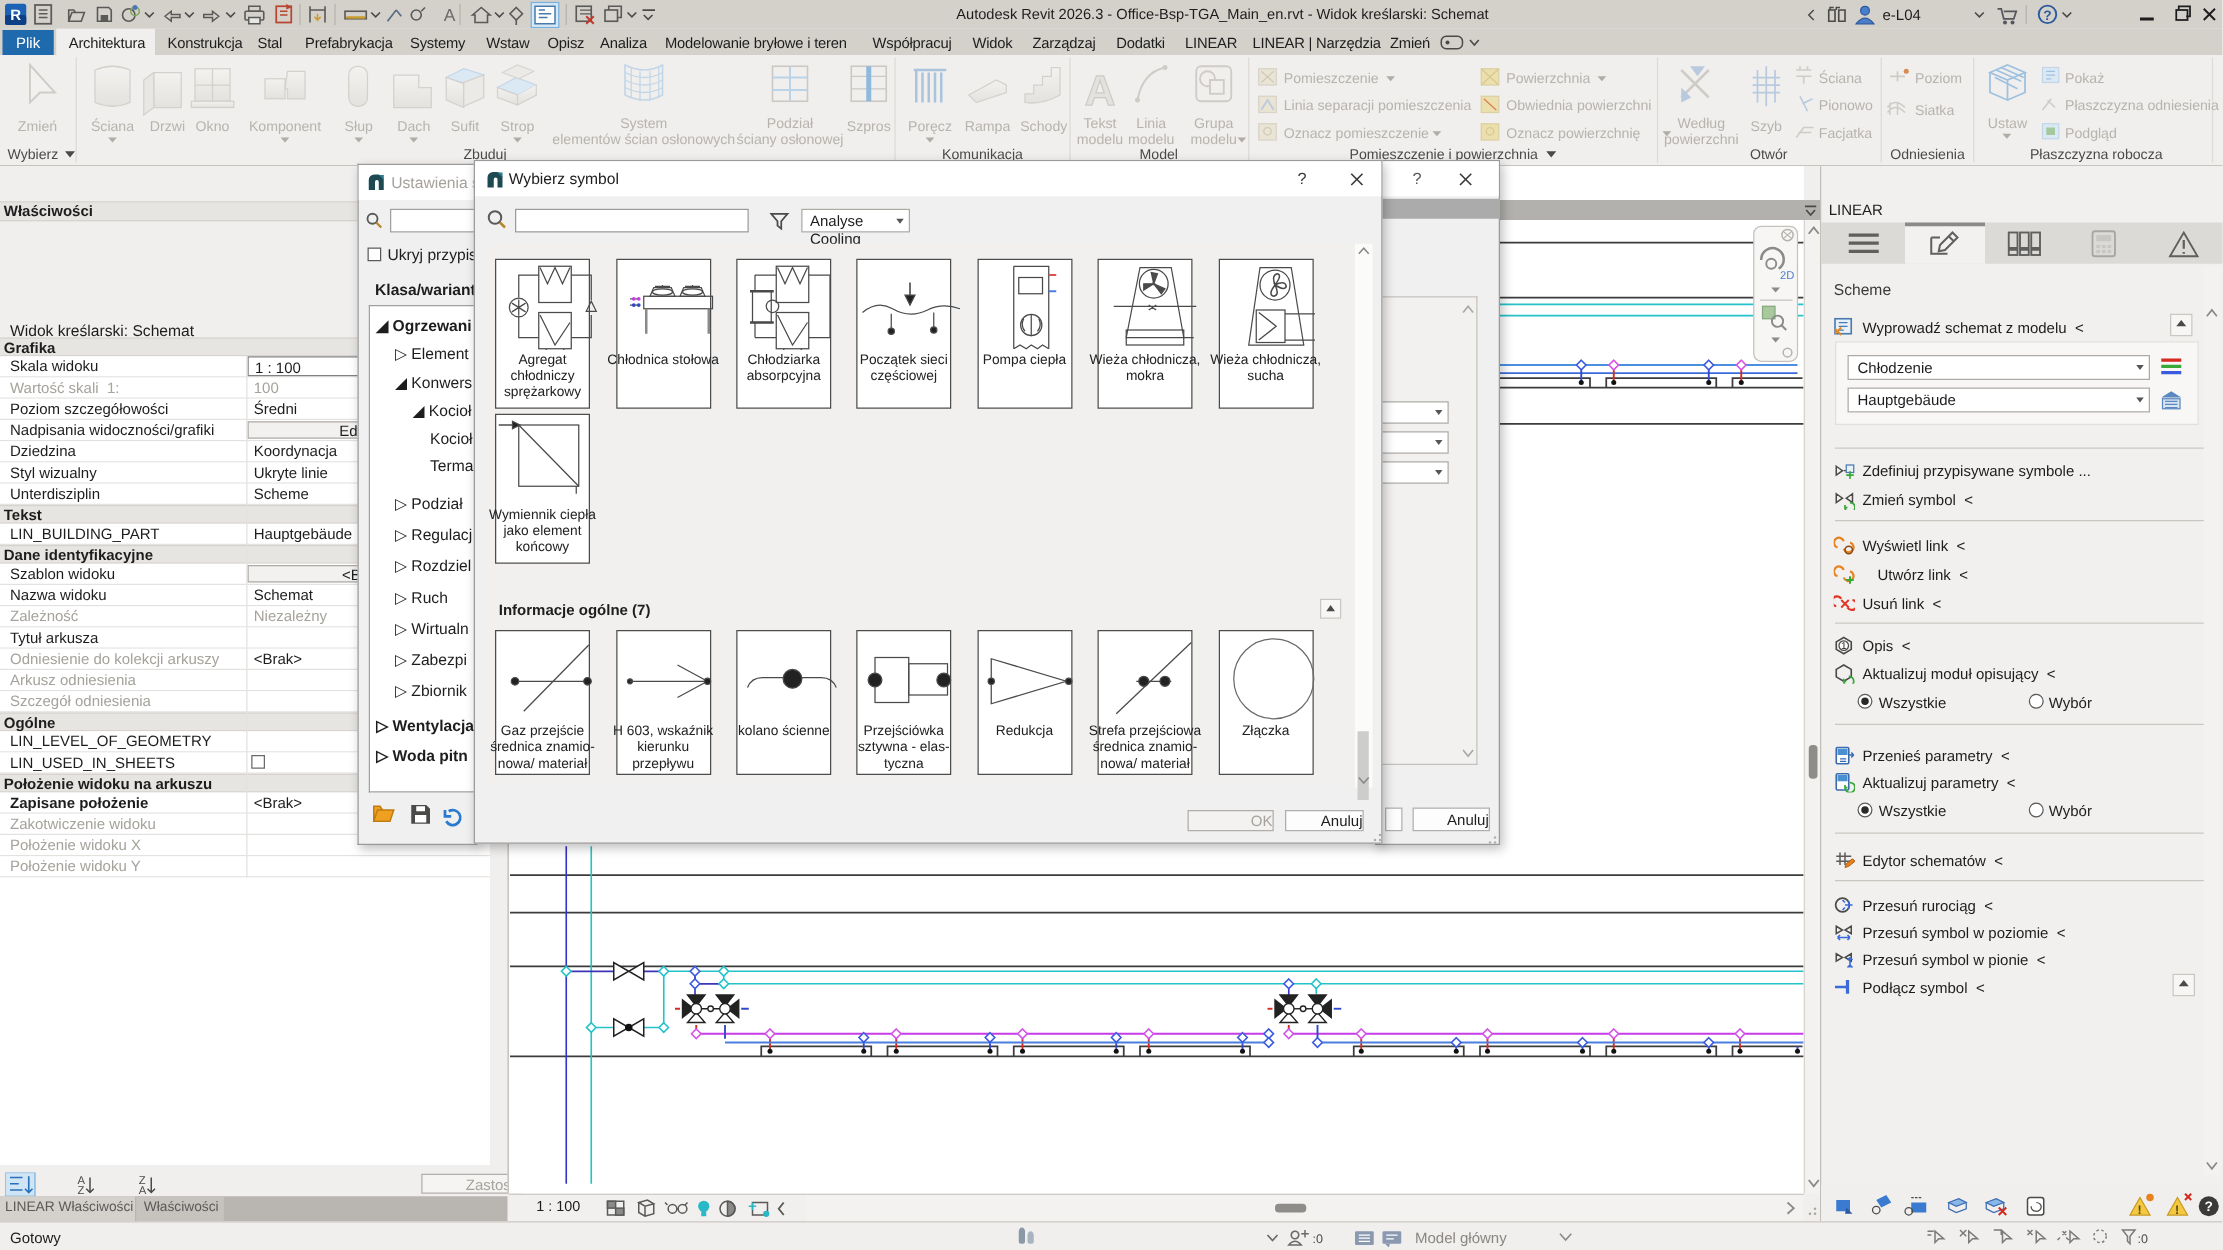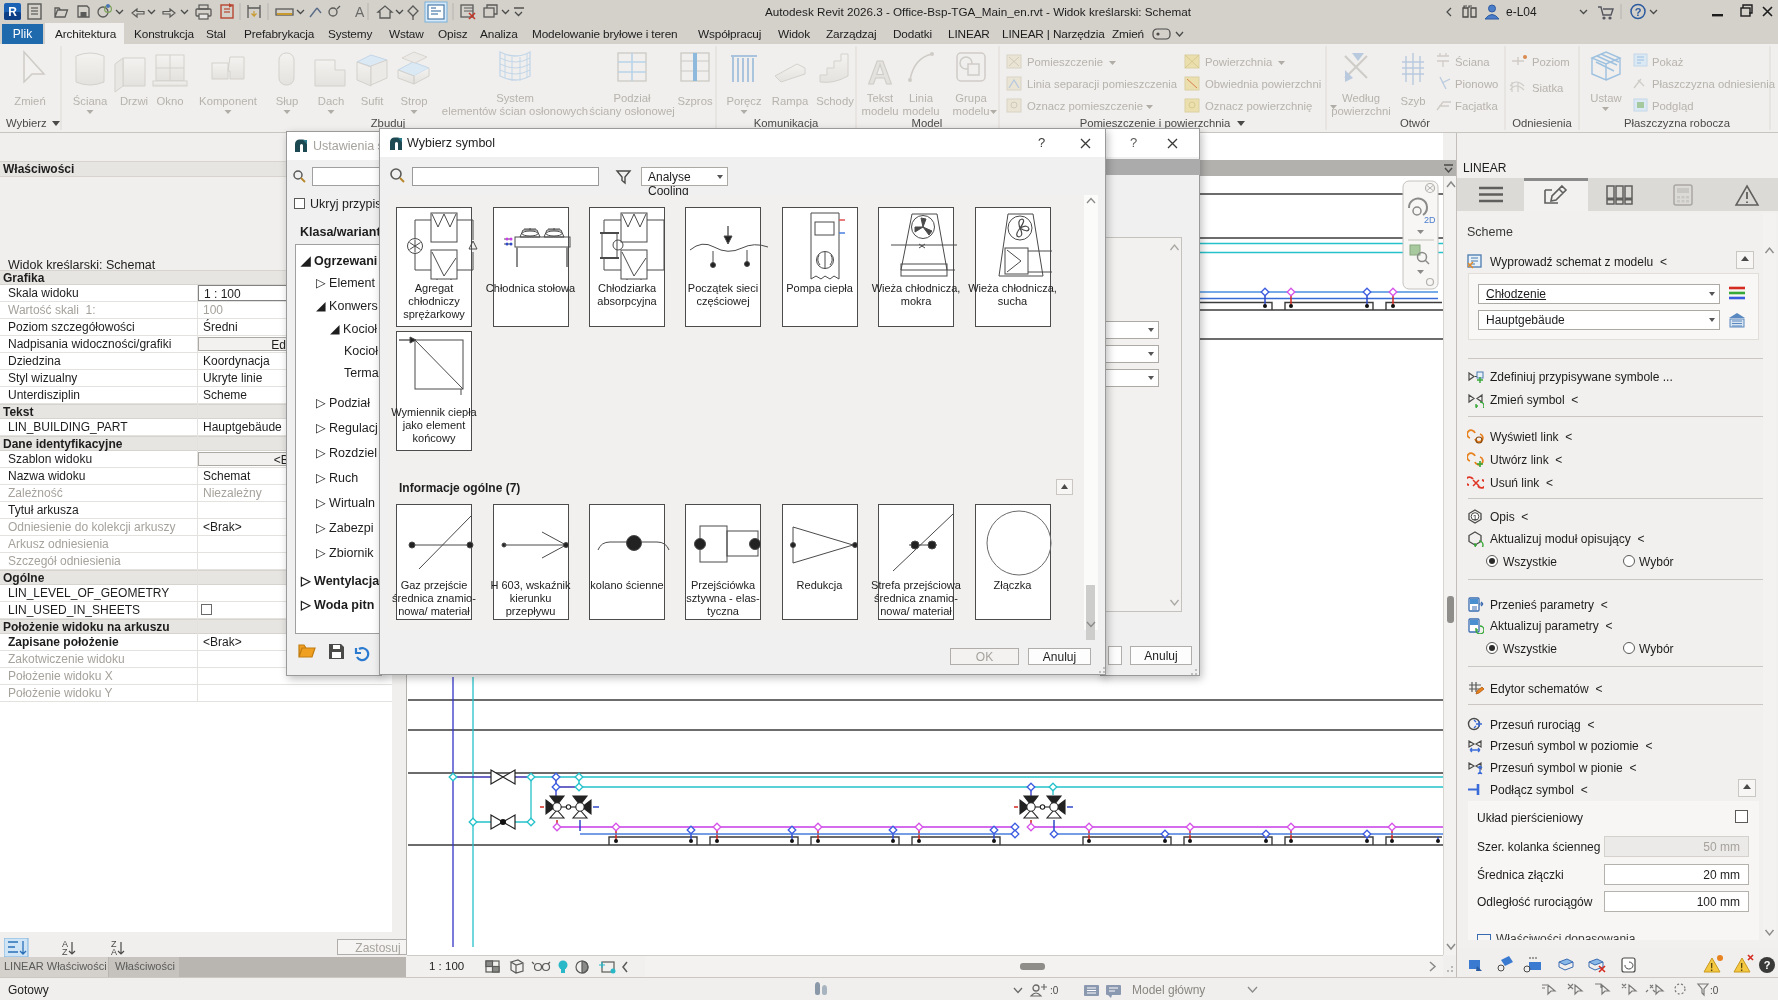--- a/index.html
+++ b/index.html
@@ -30,21 +30,21 @@
 .dialog{position:absolute;background:#f0f0f0;border:1px solid #9a9a9a;box-shadow:2px 3px 8px rgba(0,0,0,0.25);}
 .dlgtitle{position:absolute;left:0;top:0;width:100%;height:28px;background:#fff;}
 
 #statusbar{position:absolute;left:0;top:977px;width:1778px;height:18px;background:#f0efed;border-top:1px solid #cbc8c4;}
 
 .vscroll{position:absolute;background:#f3f2f0;}
 .combo{position:absolute;background:#fff;border:1px solid #adaaa6;font-size:12px;}
 .combo .ar{position:absolute;right:4px;top:40%;width:0;height:0;border-left:3.5px solid transparent;border-right:3.5px solid transparent;border-top:4px solid #555;}
 .card{position:absolute;width:76px;height:120px;background:#fff;border:1px solid #4c4c4c;}
 .card .cl{position:absolute;left:50%;transform:translateX(-50%);top:74px;text-align:center;font-size:11px;line-height:13.2px;color:#222;white-space:nowrap;}
-.btn{position:absolute;background:#fdfdfd;border:1px solid #b0adaa;text-align:center;font-size:12px;}
+.btn{position:absolute;background:#fdfdfd;border:1px solid #b0adaa;text-align:right;font-size:12px;}
 </style></head>
 <body>
 <div id="titlebar">
  <svg class="abs" style="left:0;top:0" width="1778" height="23" viewBox="0 0 1778 23">
   <defs>
    <g id="chev">
           <path d="M0,0 l3.5,3.5 3.5,-3.5" fill="none" stroke="#4a4a48" stroke-width="1.3"></path>
         </g>
   </defs>
 
@@ -701,21 +701,21 @@
    <svg class="licon" style="top:120px" viewBox="0 0 17 17">
         <rect x="1" y="2" width="13" height="12" fill="#e8f0f8" stroke="#4a7ab0" stroke-width="1.3"></rect>
         <path d="M4,5 h7 M4,8 h7 M4,11 h4" stroke="#4a7ab0"></path>
         <path d="M1,10 l5,5 m-5,-1 l5,-5" stroke="#e08a2a" stroke-width="1.5"></path>
       </svg>
    <div class="lrow" style="top:122px;">Wyprowadź schemat z modelu &nbsp;&lt;</div>
    <div class="abs" style="left:279px;top:118px;width:18px;height:18px;background:#f7f6f4;border:1px solid #cac7c2;"><svg width="16" height="16">
           <path d="M4,9 h8 l-4,-5 z" fill="#4a4a48"></path>
         </svg></div>
    <div class="abs" style="left:11px;top:140px;width:291px;height:67px;background:#f8f7f5;border:1px solid #e2dfdb;">
-     <div class="combo" style="left:9px;top:10px;width:242px;height:20px;padding:2px 15px 0 7px;text-decoration:underline;">Chłodzenie<span class="ar"></span></div>
+     <div class="combo" style="left:9px;top:10px;width:242px;height:20px;padding:2px 15px 0 7px;">Chłodzenie<span class="ar"></span></div>
      <svg class="abs" style="left:258px;top:10px" width="20" height="20">
           <g stroke-width="2.6">
             <path d="M2,4 h16" stroke="#d42a20"></path>
             <path d="M2,9 h16" stroke="#38a838"></path>
             <path d="M2,14 h16" stroke="#3a5be0"></path>
           </g>
         </svg>
      <div class="combo" style="left:9px;top:36px;width:242px;height:20px;padding:2px 0 0 7px;">Hauptgebäude<span class="ar"></span></div>
      <svg class="abs" style="left:258px;top:36px" width="20" height="20">
           <path d="M2,8 l8,-5 8,5 z" fill="#5a88c0"></path>
@@ -745,21 +745,21 @@
         <circle cx="12" cy="12" r="3" fill="none" stroke="#8a4a10" stroke-width="1.2"></circle>
       </svg>
    <div class="lrow" style="top:297px;">Wyświetl link &nbsp;&lt;</div>
    <svg class="licon" style="top:318px" viewBox="0 0 17 17">
         <g stroke="#e8821e" stroke-width="1.8" fill="none">
           <path d="M3,10 a4,4 0 1 1 5,-5"></path>
           <path d="M13,6 a4,4 0 1 1 -5,5"></path>
         </g>
         <path d="M10,13 h6 m-3,-3 v6" stroke="#38a838" stroke-width="1.6"></path>
       </svg>
-   <div class="lrow" style="top:320px;">Utwórz link &nbsp;&lt;</div>
+   <div class="lrow" style="top:320px;margin-left:12px;">Utwórz link &nbsp;&lt;</div>
    <svg class="licon" style="top:341px" viewBox="0 0 17 17">
         <g stroke="#e03424" stroke-width="1.8" fill="none">
           <path d="M2,11 a4,4 0 1 1 4,-6"></path>
           <path d="M15,6 a4,4 0 1 1 -4,6"></path>
           <path d="M6,6 l6,6 m0,-6 l-6,6" stroke-width="1.5"></path>
         </g>
       </svg>
    <div class="lrow" style="top:343px;">Usuń link &nbsp;&lt;</div>
    <div class="lsep" style="top:365px;"></div>
    <svg class="licon" style="top:375px" viewBox="0 0 17 17">
@@ -820,32 +820,20 @@
       </svg>
    <div class="lrow" style="top:628px;">Przesuń symbol w pionie &nbsp;&lt;</div>
    <svg class="licon" style="top:648px" viewBox="0 0 17 17">
         <path d="M1,8.5 h9" stroke="#3a6bd8" stroke-width="2"></path>
         <path d="M11,3 v11" stroke="#3a6bd8" stroke-width="2.6"></path>
       </svg>
    <div class="lrow" style="top:650px;">Podłącz symbol &nbsp;&lt;</div>
    <div class="abs" style="left:281px;top:646px;width:18px;height:18px;background:#f7f6f4;border:1px solid #cac7c2;"><svg width="16" height="16">
           <path d="M4,9 h8 l-4,-5 z" fill="#4a4a48"></path>
         </svg></div>
-   <div class="abs" style="left:11px;top:668px;width:291px;height:139px;background:#f7f6f4;overflow:hidden;">
-     <div class="abs" style="left:9px;top:10px;font-size:12px;">Układ pierścieniowy</div>
-     <div class="abs" style="left:267px;top:9px;width:13px;height:13px;border:1px solid #5a5a58;background:#fff;"></div>
-     <div class="abs" style="left:9px;top:39px;font-size:12px;">Szer. kolanka ścienneg</div>
-     <div class="abs" style="left:136px;top:35px;width:145px;height:21px;background:#eceae8;border:1px solid #d5d2ce;font-size:12px;color:#a6a29c;text-align:right;padding:3px 8px 0 0;">50 mm</div>
-     <div class="abs" style="left:9px;top:67px;font-size:12px;">Średnica złączki</div>
-     <div class="abs" style="left:136px;top:63px;width:145px;height:21px;background:#fff;border:1px solid #b5b2ae;font-size:12px;text-align:right;padding:3px 8px 0 0;">20 mm</div>
-     <div class="abs" style="left:9px;top:94px;font-size:12px;">Odległość rurociągów</div>
-     <div class="abs" style="left:136px;top:90px;width:145px;height:21px;background:#fff;border:1px solid #b5b2ae;font-size:12px;text-align:right;padding:3px 8px 0 0;">100 mm</div>
-     <div class="abs" style="left:9px;top:133px;width:14px;height:9px;border:1.5px solid #3a6bb0;"></div>
-     <div class="abs" style="left:28px;top:131px;width:180px;height:11px;overflow:hidden;font-size:12px;color:#3a3a38;">Właściwości dopasowania</div>
-   </div>
    <div class="abs" style="left:306px;top:80px;width:13px;height:727px;background:#f3f2f0;">
      <svg class="abs" style="left:0px;top:32px" width="13" height="12">
           <path d="M2.5,8 l4,-5 4,5" fill="none" stroke="#8a8a88" stroke-width="1.4"></path>
         </svg>
      <svg class="abs" style="left:0px;top:713px" width="13" height="12">
           <path d="M2.5,4 l4,5 4,-5" fill="none" stroke="#8a8a88" stroke-width="1.4"></path>
         </svg>
    </div>
    <div class="abs" style="left:0;top:815px;width:322px;height:29px;background:#f0efed;">
      <svg class="abs" style="left:10px;top:4px" width="230" height="26" viewBox="0 0 230 26">

